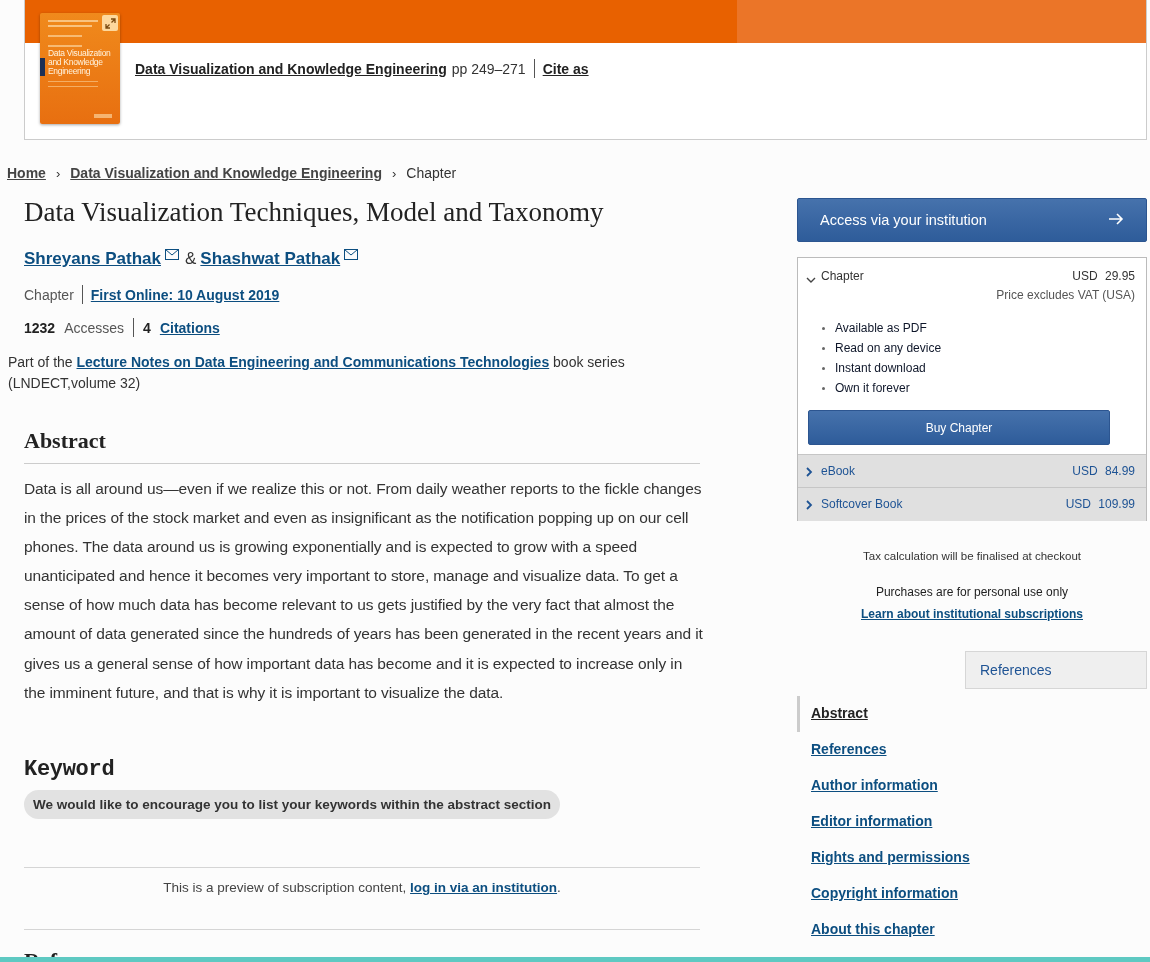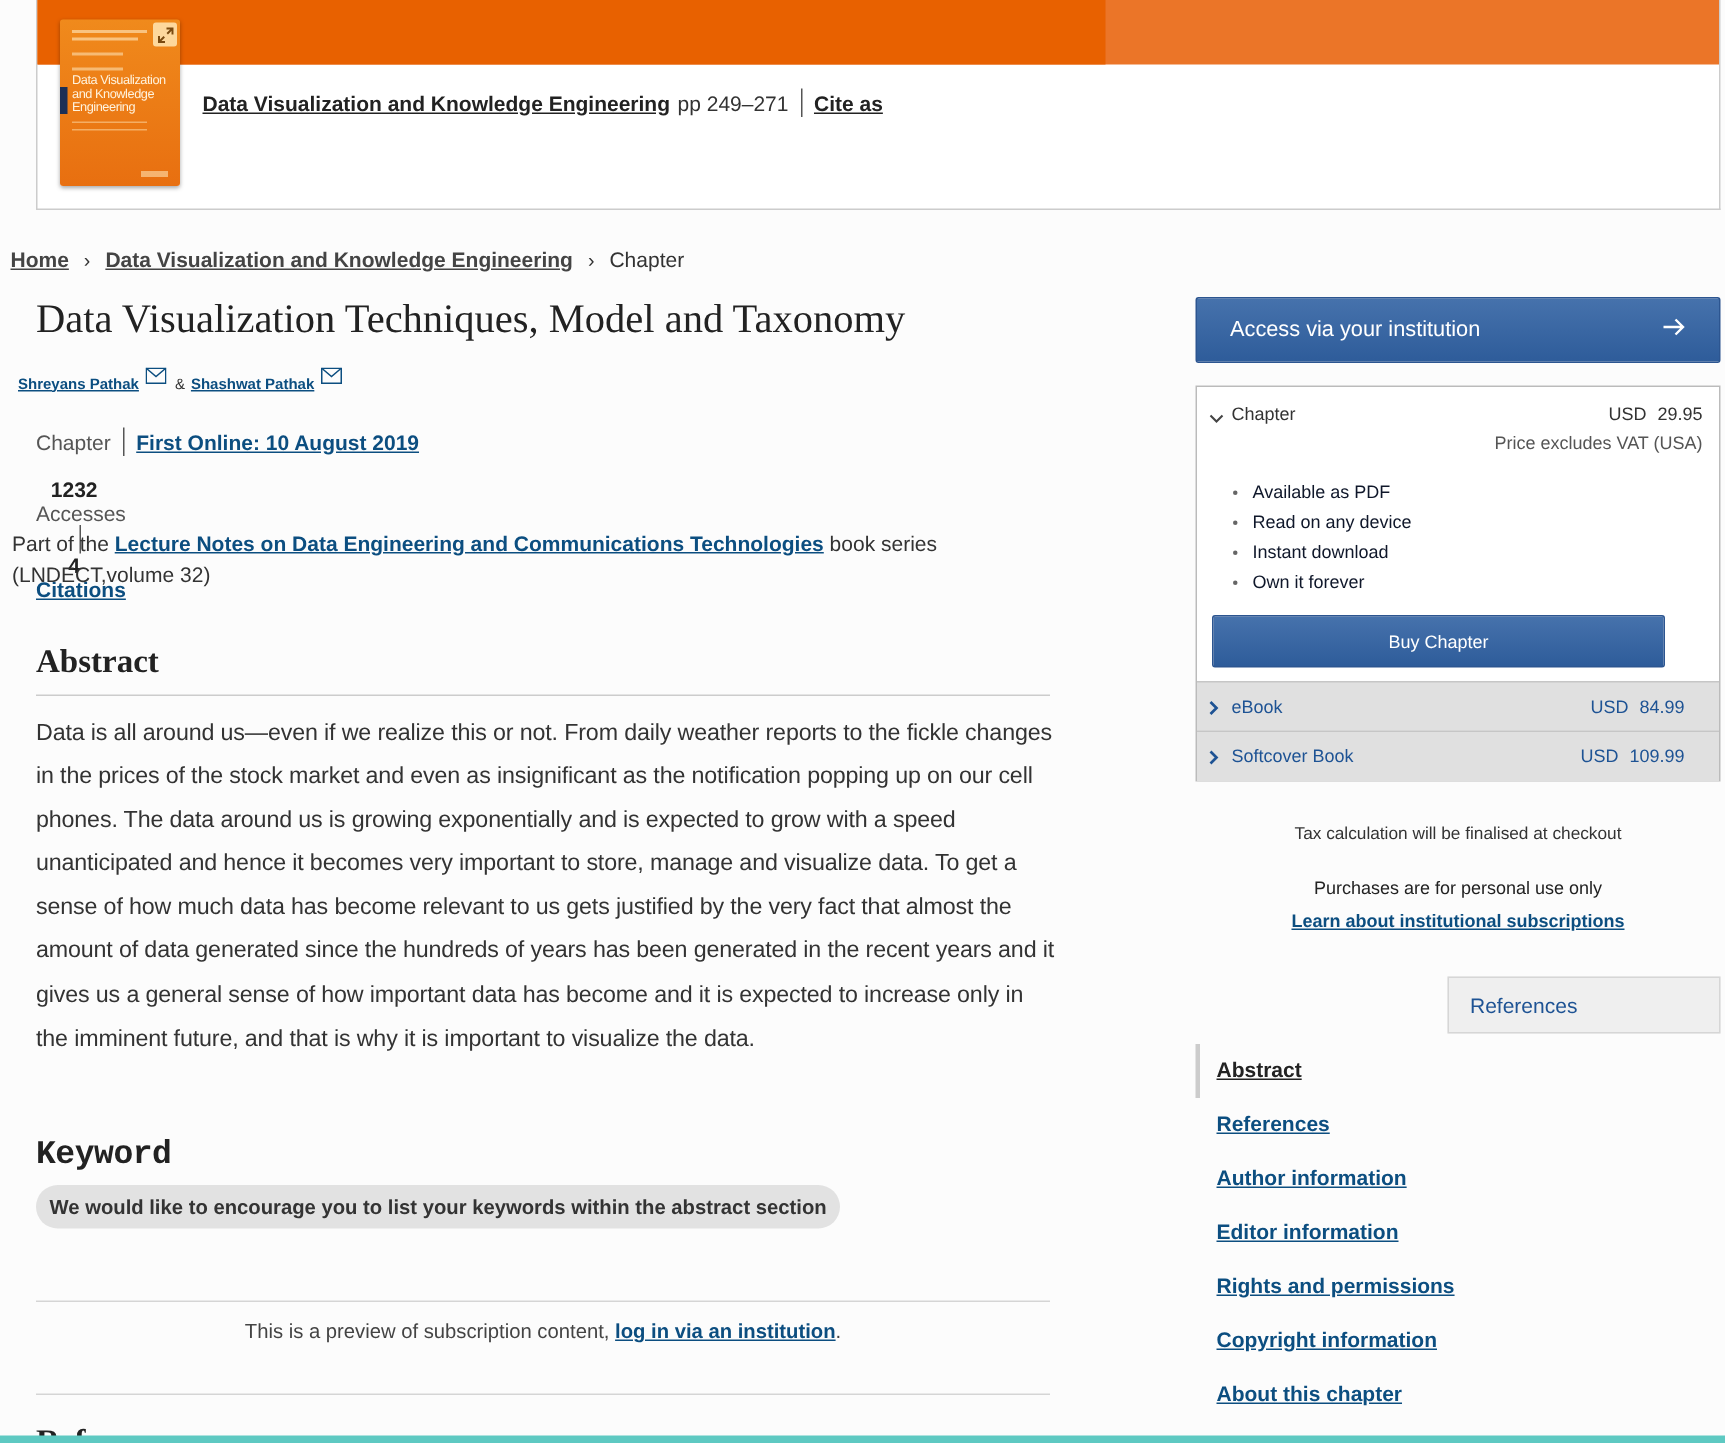--- a/index.html
+++ b/index.html
@@ -74,35 +74,35 @@
     display: flex; align-items: center;
   }
   .breadcrumb a { color: #444; }
   .breadcrumb .crumb-sep { margin: 0 10px; font-size: 13px; color: #333; }
 
   .page-title {
     position: absolute; left: 24px; top: 197px;
     font-family: "Liberation Serif", serif; font-size: 27px; color: #222; font-weight: normal;
   }
   .authors {
-    position: absolute; left: 12px; top: 249px; font-size: 10px; display: flex; align-items: center;
+    position: absolute; left: 24px; top: 249px; font-size: 17px; display: flex; align-items: center;
   }
   .authors a { color: #0c4e80; }
   .mail-icon { display: inline-block; margin: 0 6px 0 4px; position: relative; top: -4px; }
   .authors .amp { margin-right: 4px; color: #333; }
 
   .meta-line {
     position: absolute; left: 24px; top: 285px; font-size: 14px; color: #555;
     display: flex; align-items: center;
   }
   .meta-line .vsep { width: 1px; height: 19px; background: #555; margin: 0 8px; }
 
   .metrics-line {
     position: absolute; left: 24px; top: 318px; font-size: 14px; color: #555;
-    display: flex; align-items: center; flex-direction: column;
+    display: flex; align-items: center;
   }
   .metrics-line b { color: #222; margin-right: 9px; }
   .metrics-line .vsep { width: 1px; height: 19px; background: #555; margin: 0 9px; }
   .metrics-line a { color: #0c4e80; margin-left: 0; }
 
   .series-line {
     position: absolute; left: 8px; top: 352px; width: 640px; font-size: 14px; line-height: 21px; color: #333;
   }
 
   .section-heading {
@@ -166,21 +166,21 @@
     background: linear-gradient(180deg, #4672ac 0%, #2e5c9a 100%);
     border: 1px solid #2c5590; border-radius: 2px; color: #fff; font-size: 12px;
     display: flex; align-items: center; justify-content: center;
   }
   .option-row {
     position: absolute; left: 0; width: 100%; height: 33px; background: #e0e0e0;
     border-top: 1px solid #c6c6c6; font-size: 12px; color: #1e5394;
   }
   .option-row .chev { position: absolute; left: 8px; top: 11px; }
   .option-row .label { position: absolute; left: 23px; top: 9px; }
-  .option-row .price { position: absolute; right: 23px; top: 9px; word-spacing: 4px; }
+  .option-row .price { position: absolute; right: 11px; top: 9px; word-spacing: 4px; }
   .row-ebook { top: 196px; }
   .row-softcover { top: 229px; height: 34px; }
 
   .tax-note { position: absolute; left: 797px; top: 550px; width: 350px; text-align: center; font-size: 11.5px; color: #333; }
   .personal-note { position: absolute; left: 797px; top: 585px; width: 350px; text-align: center; font-size: 12px; color: #222; }
   .inst-link { position: absolute; left: 797px; top: 607px; width: 350px; text-align: center; font-size: 12px; }
   .inst-link a { color: #0c4e80; }
 
   .tabs { position: absolute; left: 797px; top: 651px; width: 350px; height: 38px; }
   .tab-sections {

